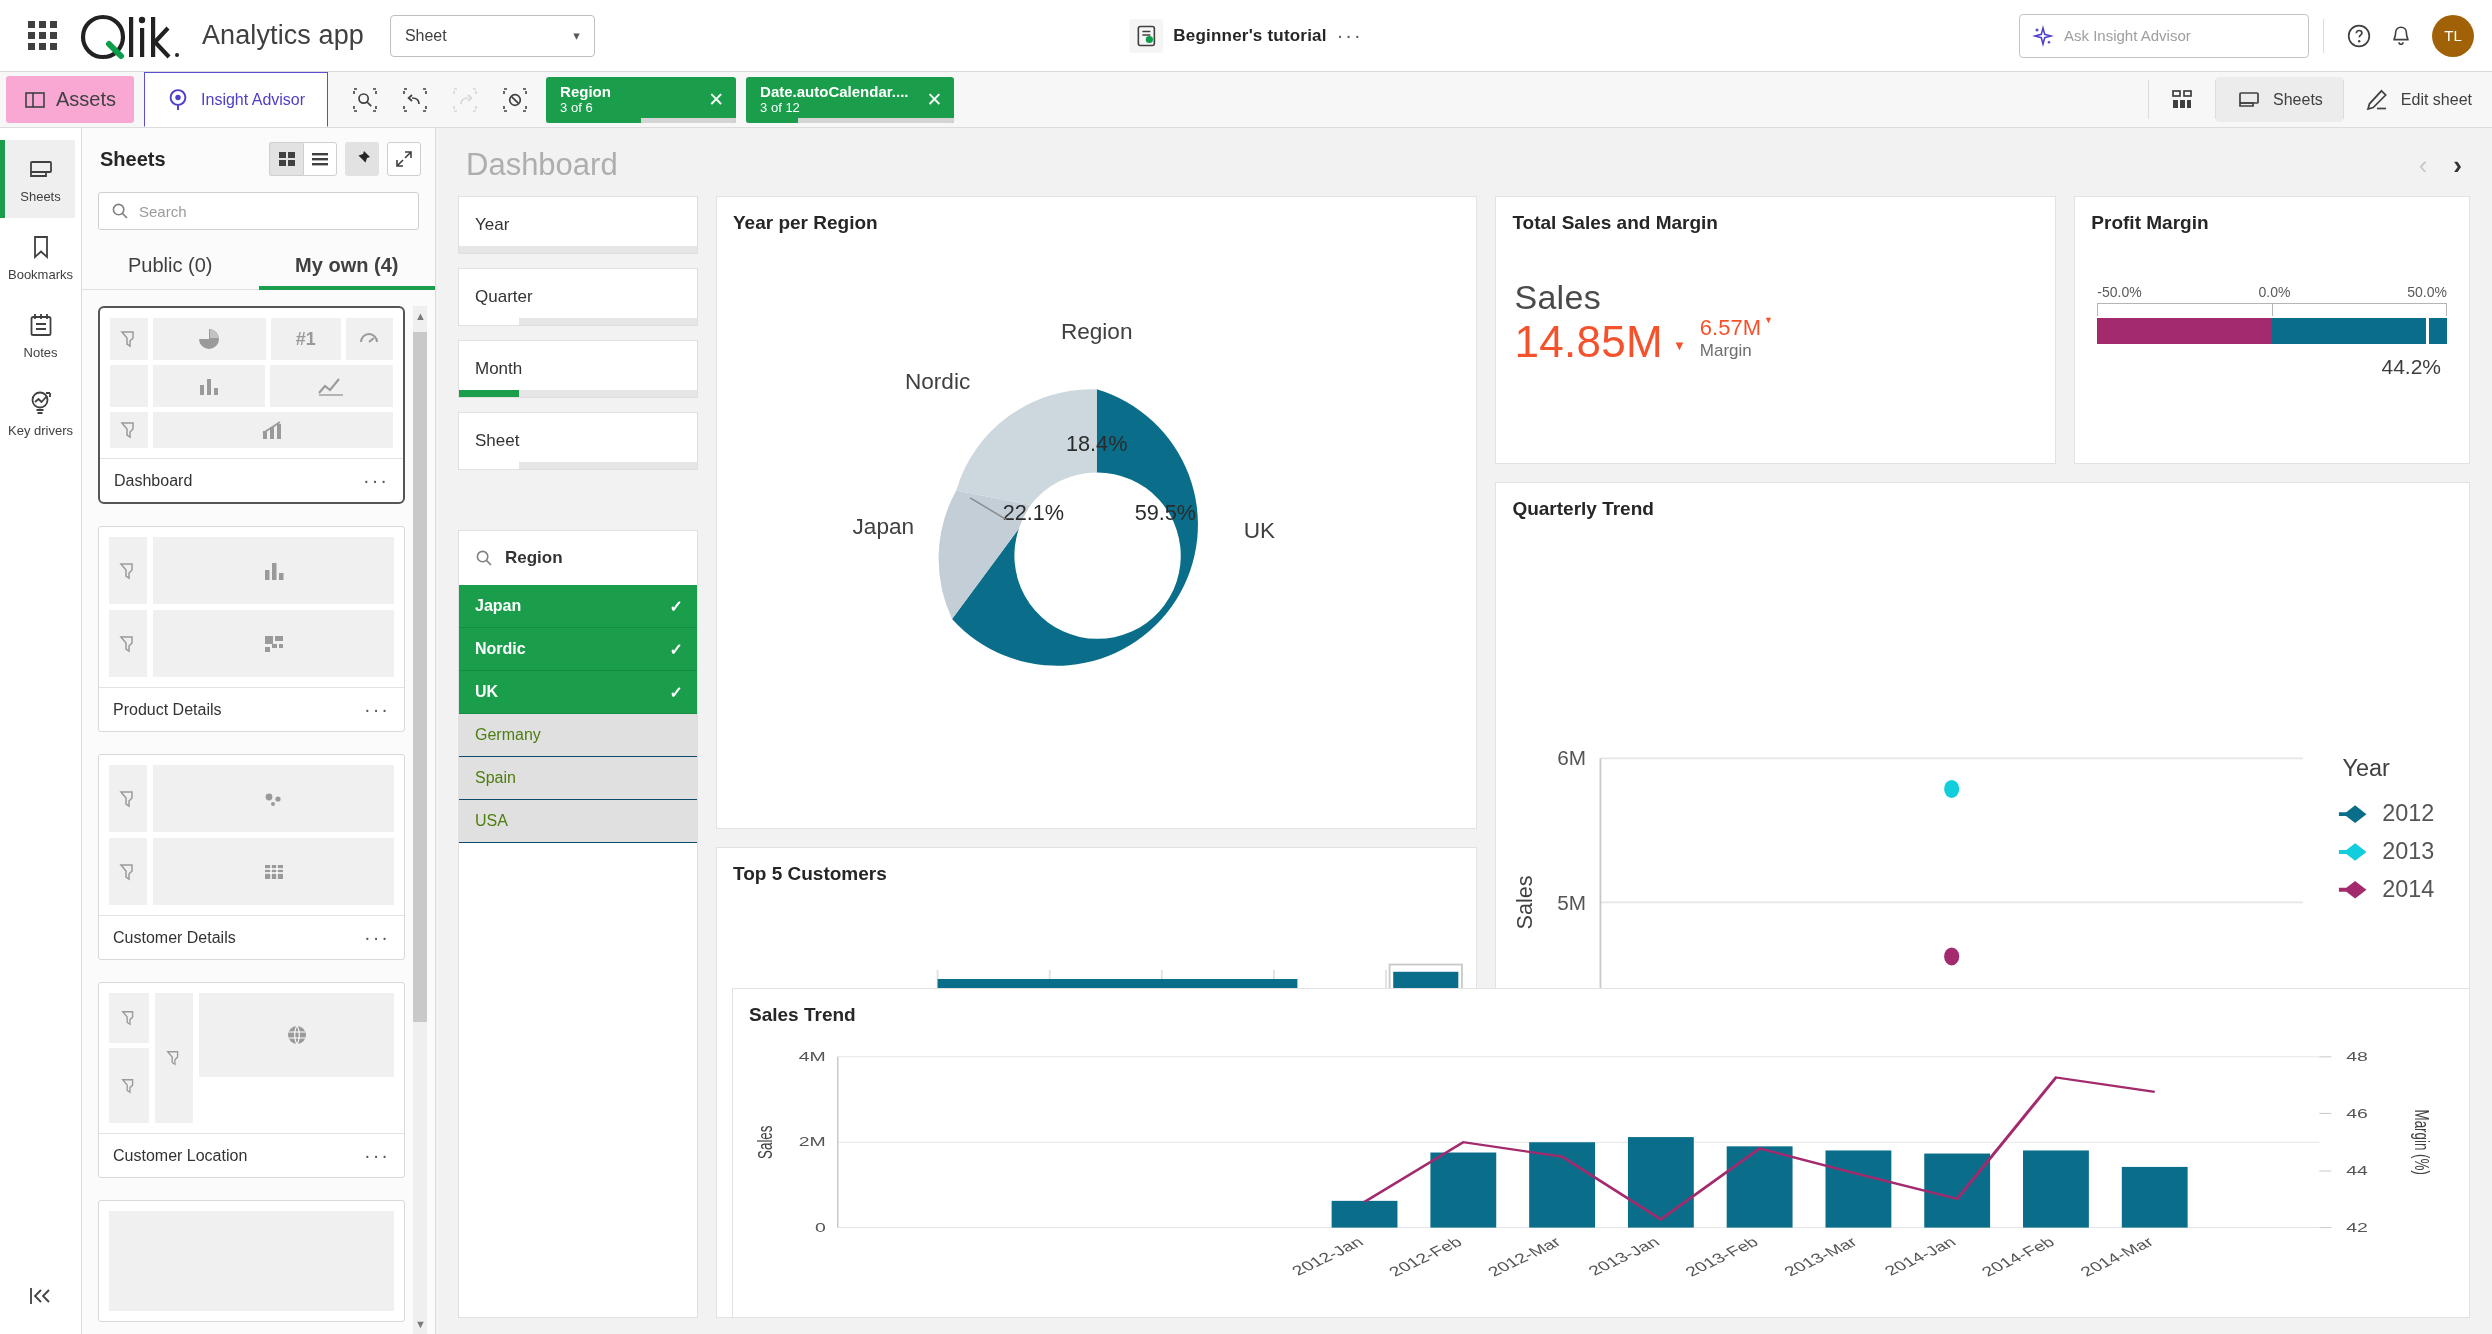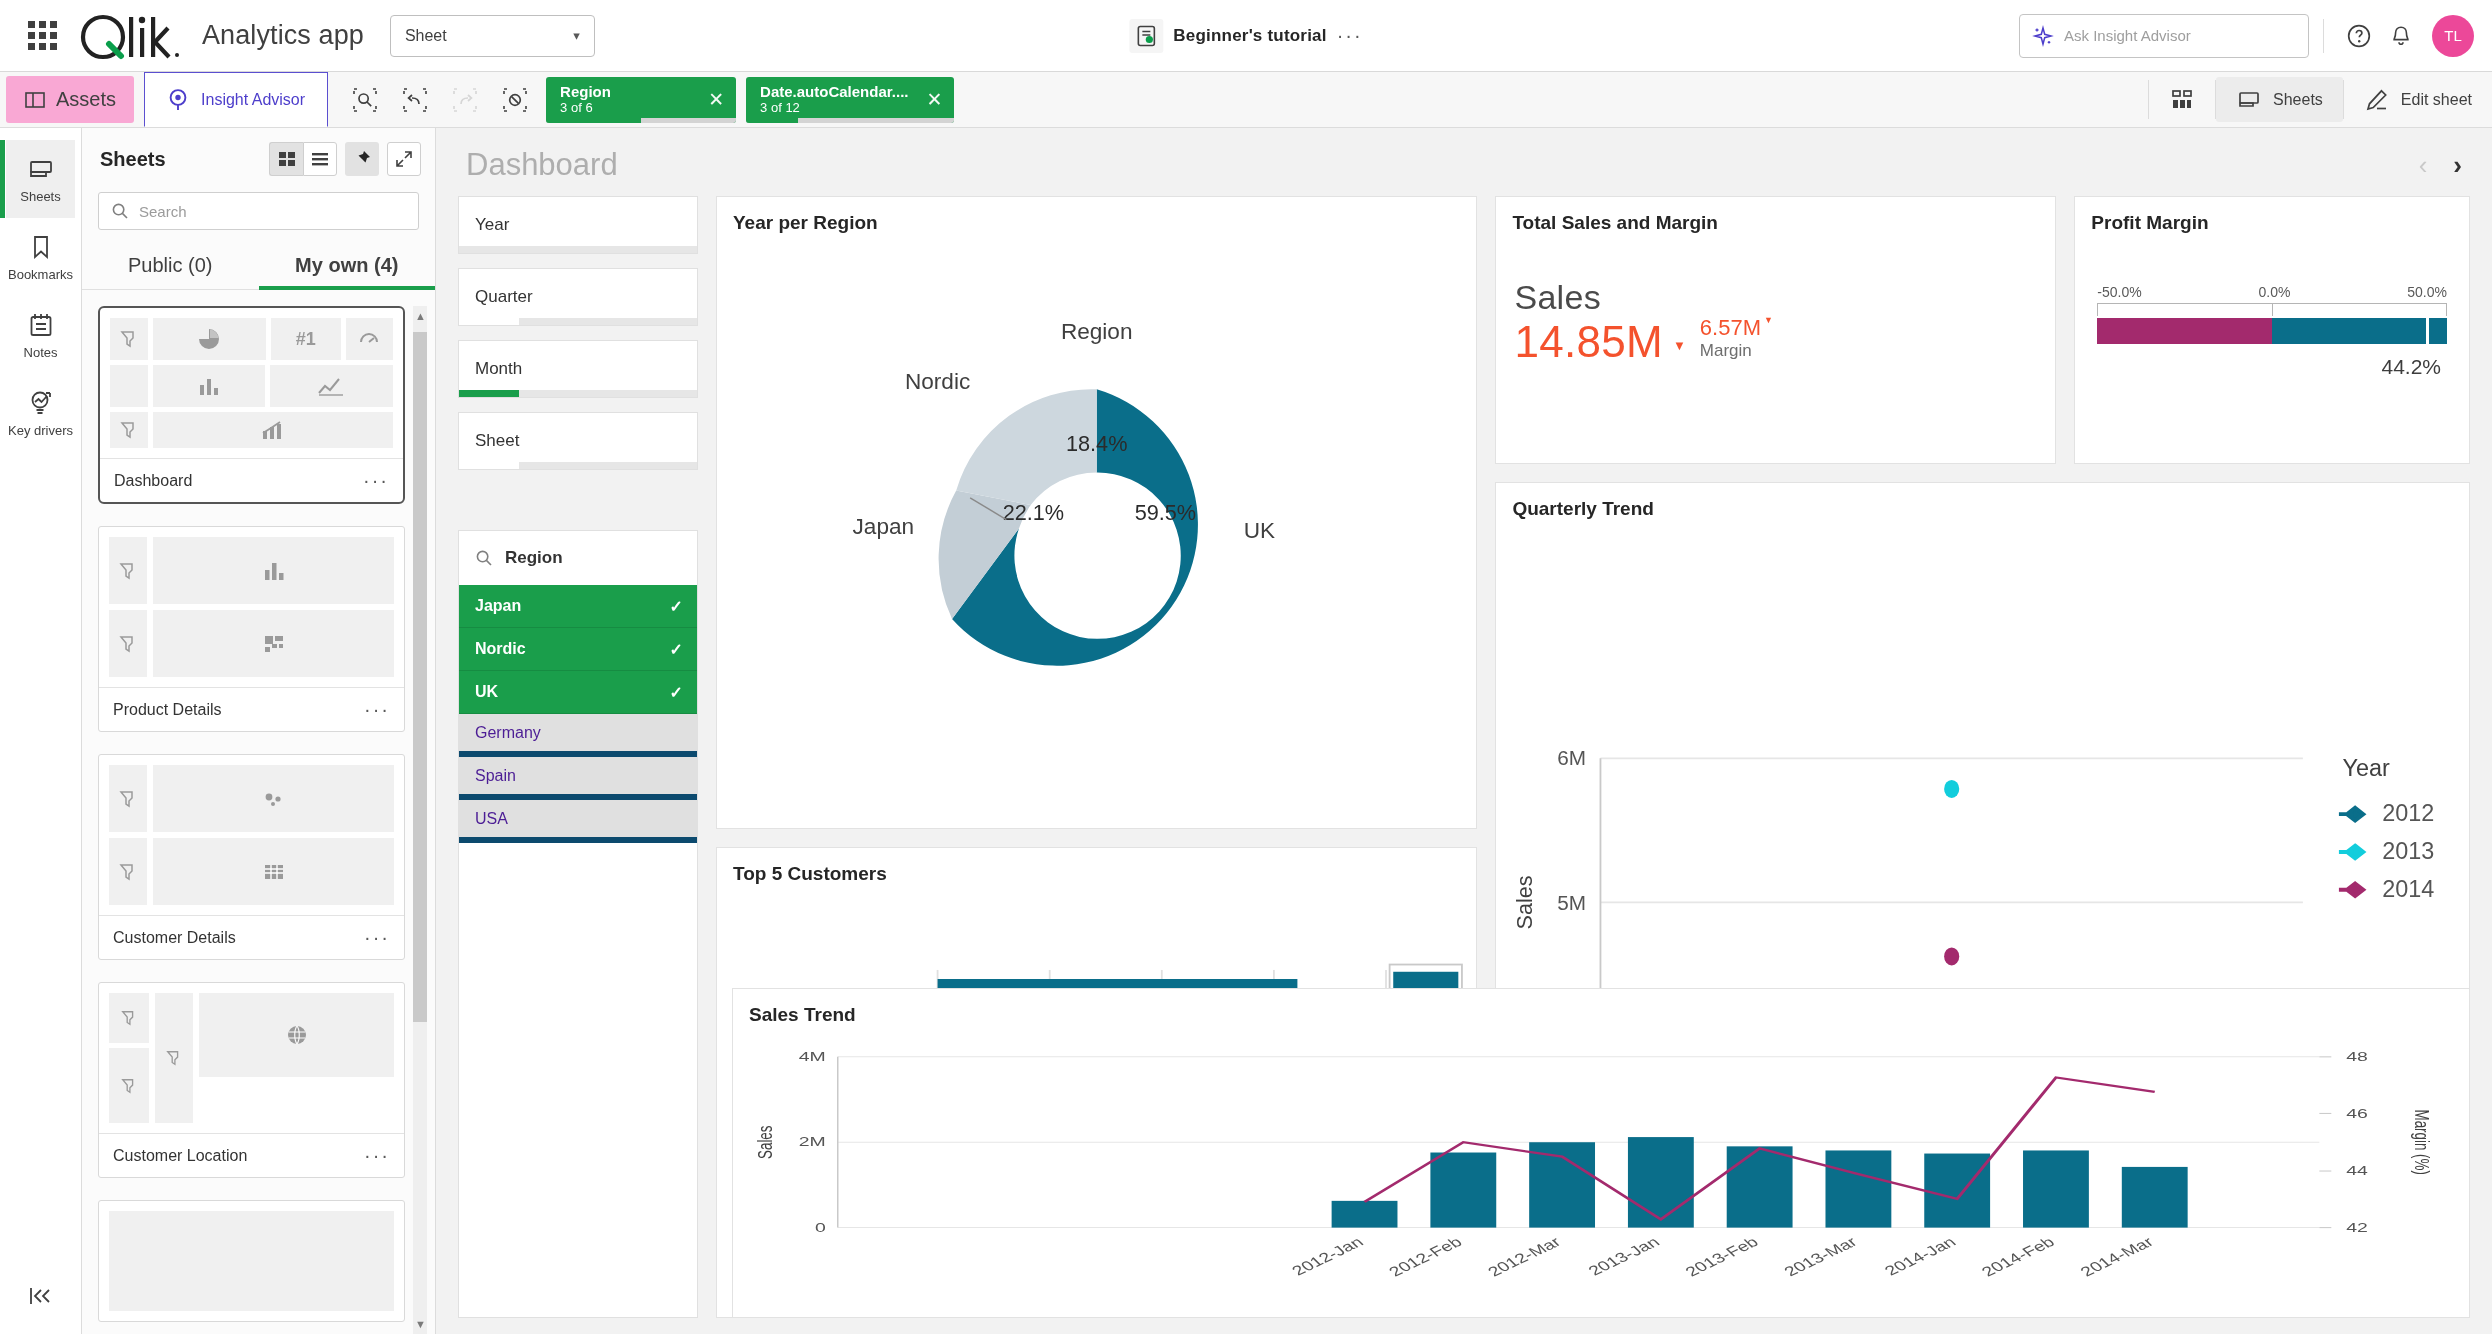--- a/index.html
+++ b/index.html
@@ -47,21 +47,21 @@
     width: 290px; height: 44px; border: 1px solid #c4c4c4; border-radius: 4px;
     display: flex; align-items: center; gap: 10px; padding: 0 12px; background: #fff;
   }
   .insight-search .ph { font-size: 15px; color: #9e9e9e; }
   .tb-divider { width: 1px; height: 34px; background: #dcdcdc; margin: 0 14px; }
   .icon-btn {
     width: 42px; height: 42px; display: flex; align-items: center; justify-content: center;
     cursor: pointer; border-radius: 4px;
   }
   .avatar {
-    width: 42px; height: 42px; border-radius: 50%; background: #ec4899; color: #fff;
+    width: 42px; height: 42px; border-radius: 50%; background: #a16207; color: #fff;
     display: flex; align-items: center; justify-content: center;
     font-size: 15px; margin-left: 10px; cursor: pointer;
   }
 
   
   .toolbar2 {
     height: 56px; min-height: 56px; background: #f7f7f7; display: flex; align-items: stretch;
     border-bottom: 1px solid #dcdcdc;
   }
   .assets-btn {
@@ -185,21 +185,21 @@
   }
   .lb-search {
     height: 54px; display: flex; align-items: center; gap: 12px; padding: 0 16px;
     font-size: 17px; color: #333; font-weight: bold;
   }
   .lb-row {
     height: 43px; display: flex; align-items: center; justify-content: space-between;
     padding: 0 14px 0 16px; font-size: 16px; border-bottom: 1px solid #f2f2f2; cursor: pointer;
   }
   .lb-row.selected { background: #1a9e4b; color: #fff; font-weight: bold; border-bottom-color: #168c42; }
-  .lb-row.alt { background: #e0e0e0; color: #4c1d95; border-bottom: 6px solid #0c4a6e; }
+  .lb-row.alt { background: #e0e0e0; color: #4d7c0f; border-bottom: 1px solid #0c4a6e; }
   .lb-fill { flex: 1; background: #fff; }
 
   .col-mid { flex: 1; display: flex; flex-direction: column; gap: 18px; min-width: 0; }
   .col-right { flex: 1.28; display: flex; flex-direction: column; gap: 18px; min-width: 0; }
   .panel { background: #fff; border: 1px solid #e2e2e2; position: relative; }
   .p-title { font-size: 19px; font-weight: bold; color: #262626; padding: 15px 0 0 16px; }
 
   .right-top { display: flex; gap: 18px; }
   .kpi-panel { flex: 1.42; height: 268px; }
   .pm-panel { flex: 1; height: 268px; }

